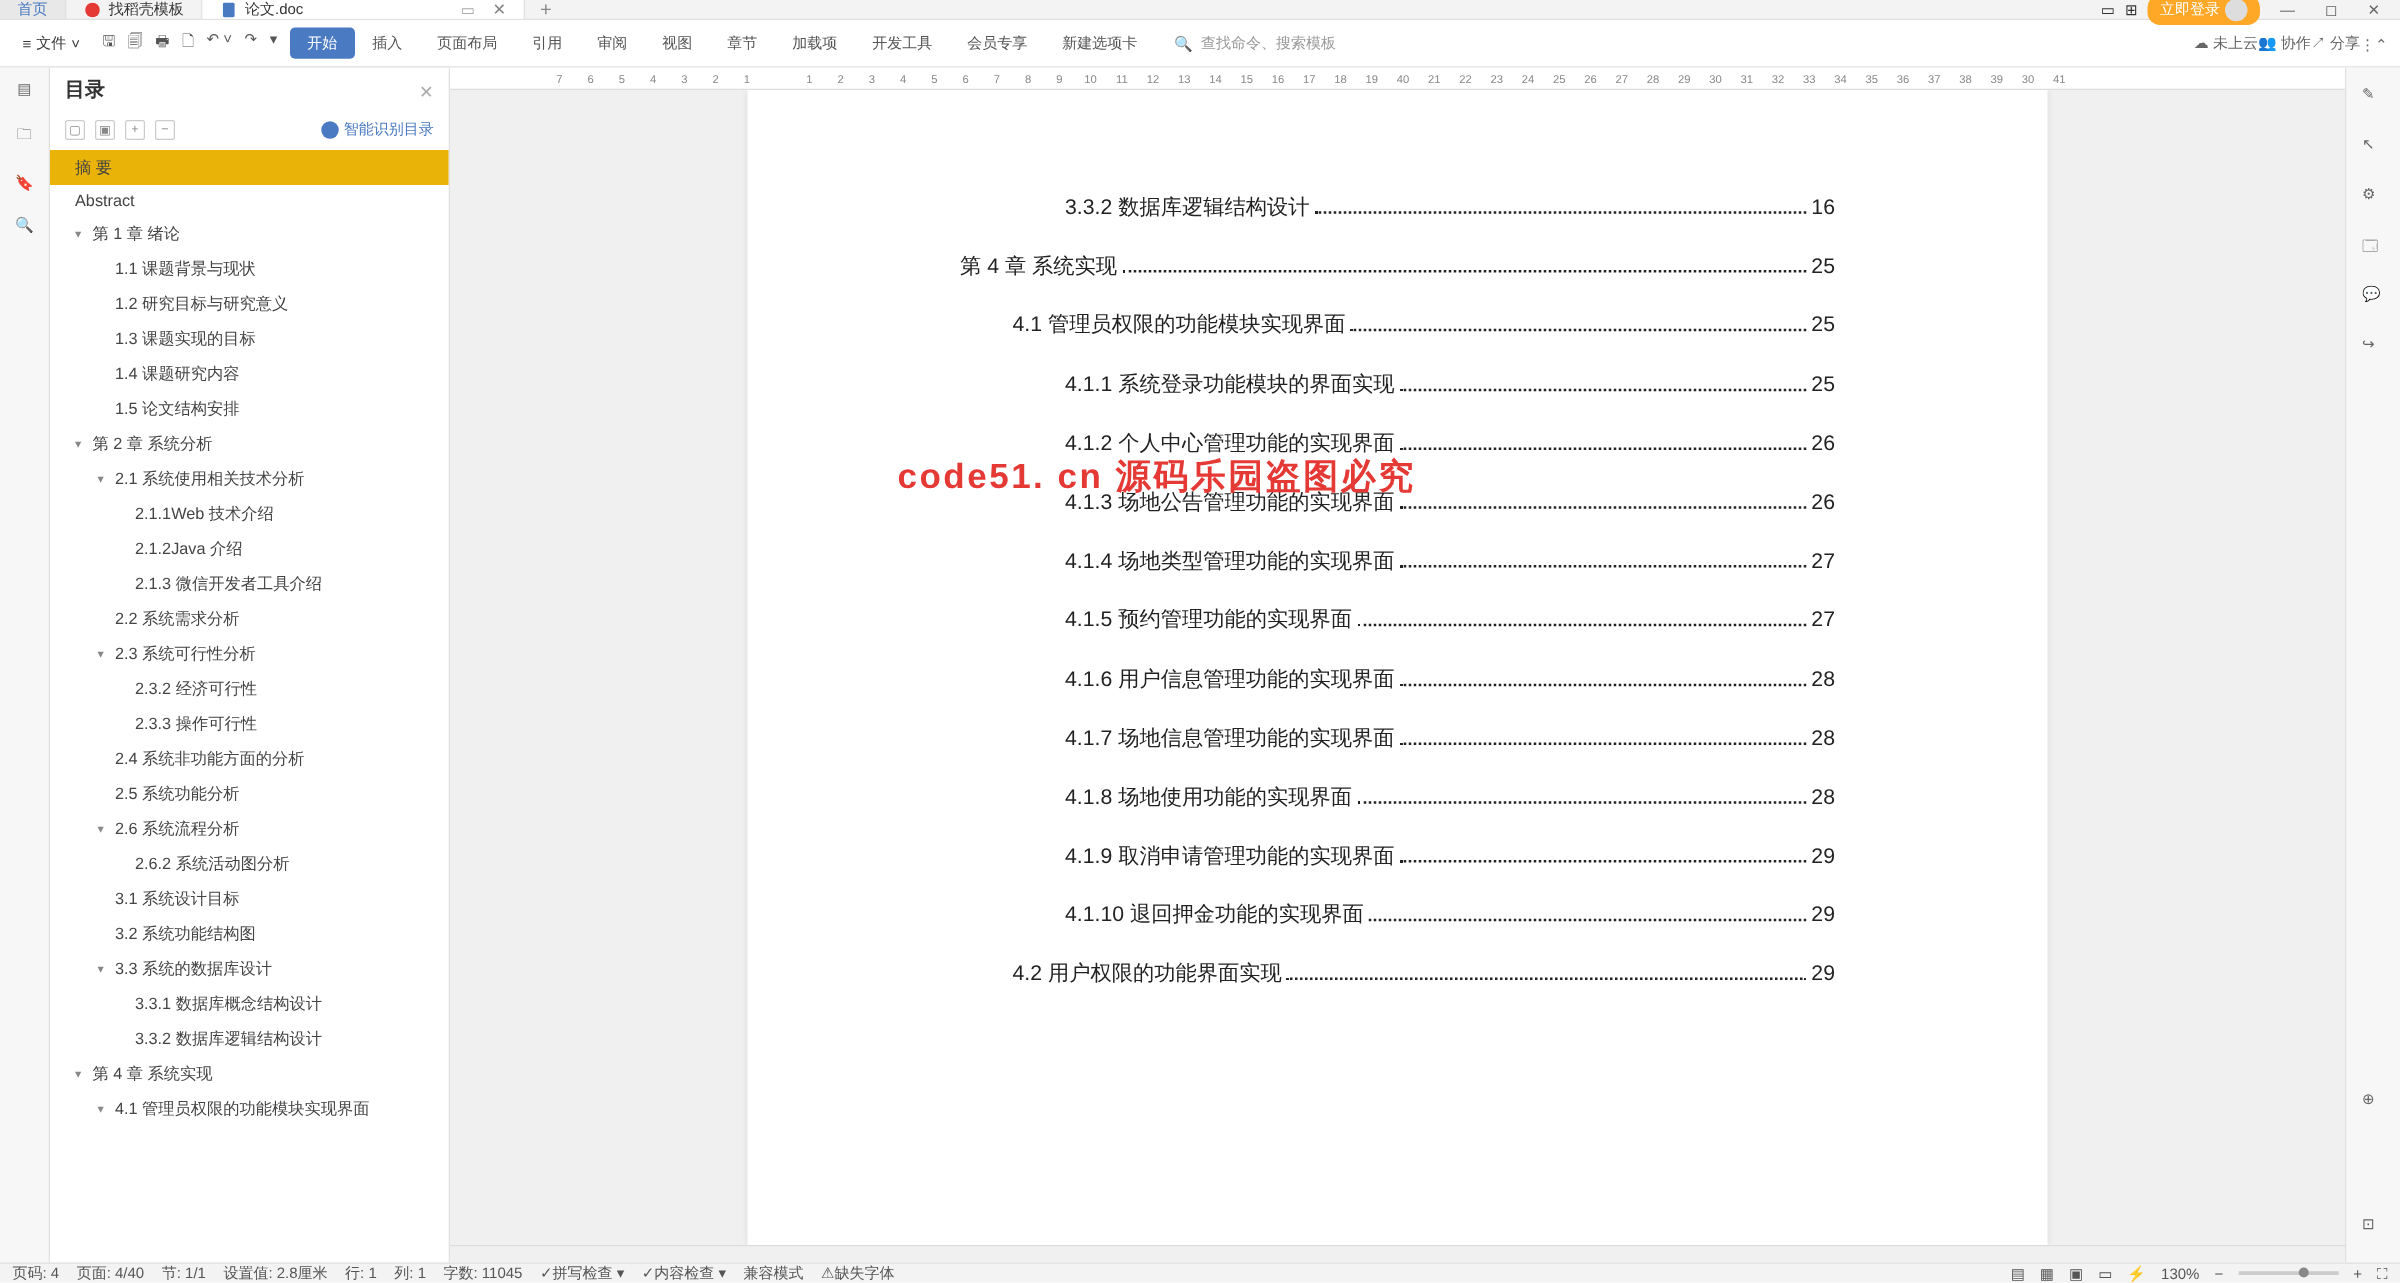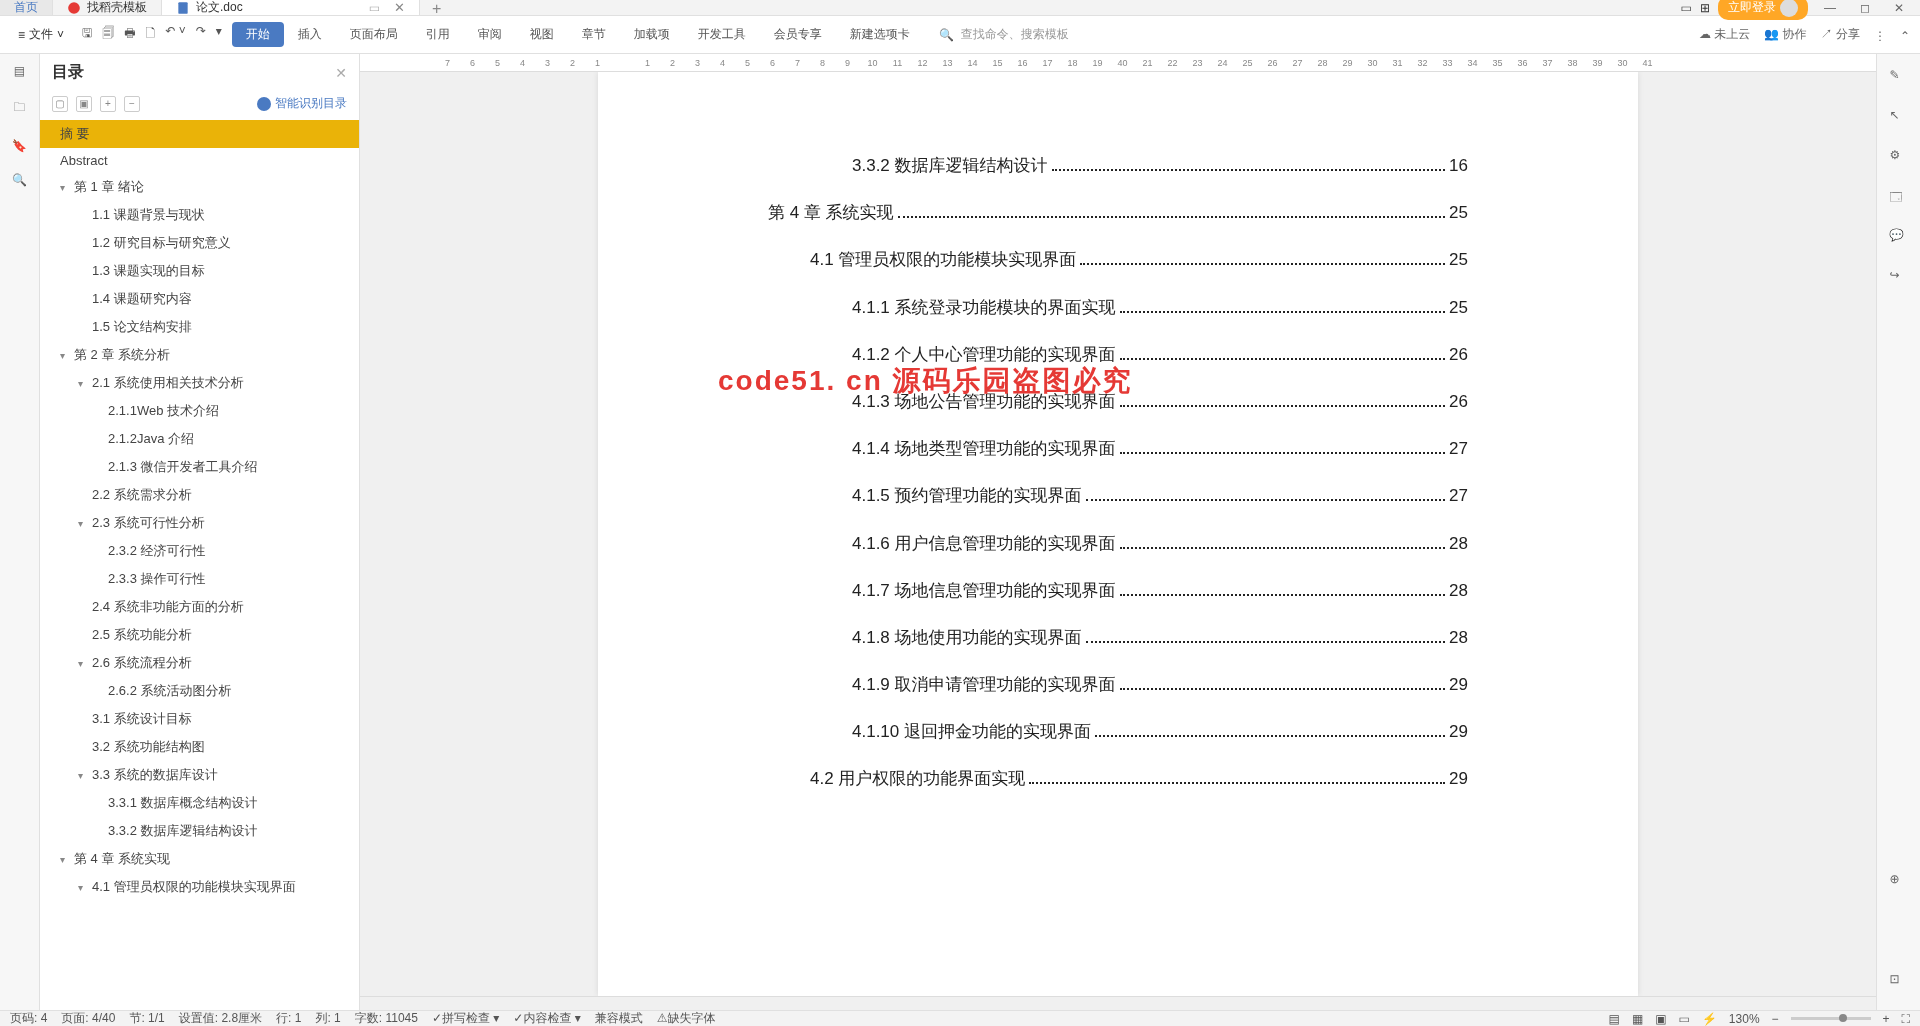--- a/index.html
+++ b/index.html
@@ -17,21 +17,21 @@
 .login-btn{background:#ffa726;color:#fff;padding:3px 10px;border-radius:10px;display:flex;align-items:center;gap:4px;}
 .avatar{width:18px;height:18px;background:#ddd;border-radius:50%;}
 .win-ctrl{padding:4px 8px;color:#666;}
 .menubar{height:38px;display:flex;align-items:center;padding:0 10px;gap:2px;border-bottom:1px solid #e0e0e0;}
 .menu-file{display:flex;align-items:center;gap:4px;padding:4px 8px;}
 .menu-icons{display:flex;gap:10px;padding:0 8px;color:#555;}
 .menu-ribbon{display:flex;gap:0;}
 .ribbon-tab{padding:4px 14px;color:#555;}
 .ribbon-tab.active{background:#4a7ac2;color:#fff;border-radius:4px;}
 .menu-search{margin-left:14px;color:#999;display:flex;align-items:center;gap:6px;}
-.menu-right{margin-left:auto;display:flex;gap:14px;color:#666;align-items:flex-end;}
+.menu-right{margin-left:auto;display:flex;color:#666;align-items:flex-end;}
 .main{flex:1;display:flex;overflow:hidden;}
 .leftsidebar{width:40px;background:#f7f7f7;border-right:1px solid #e0e0e0;display:flex;flex-direction:column;align-items:center;padding-top:10px;gap:20px;color:#666;}
 .outline{width:320px;border-right:1px solid #e0e0e0;display:flex;flex-direction:column;}
 .outline-hdr{display:flex;align-items:center;padding:8px 12px;}
 .outline-title{font-size:16px;font-weight:bold;}
 .outline-close{margin-left:auto;color:#aaa;font-size:14px;}
 .outline-tools{display:flex;align-items:center;padding:4px 12px;gap:8px;color:#888;}
 .outline-tools span{border:1px solid #ccc;border-radius:2px;width:16px;height:16px;display:flex;align-items:center;justify-content:center;font-size:10px;}
 .outline-smart{margin-left:auto;color:#4a7ac2;display:flex;align-items:center;gap:4px;font-size:12px;}
 .outline-smart::before{content:"";width:14px;height:14px;background:#4a7ac2;border-radius:50%;}

